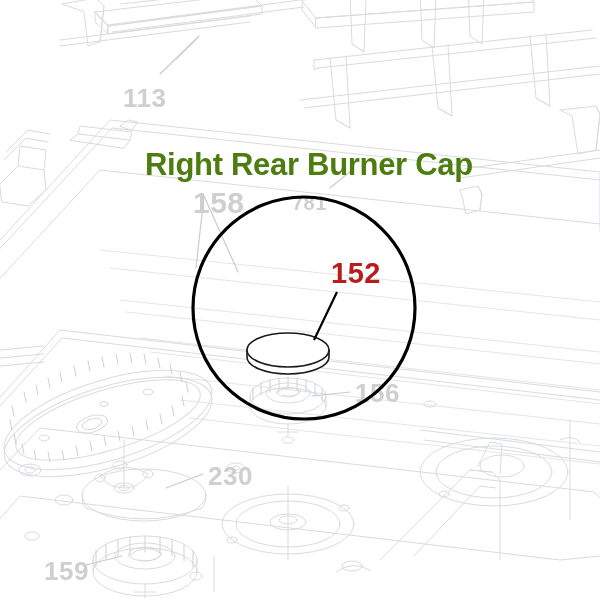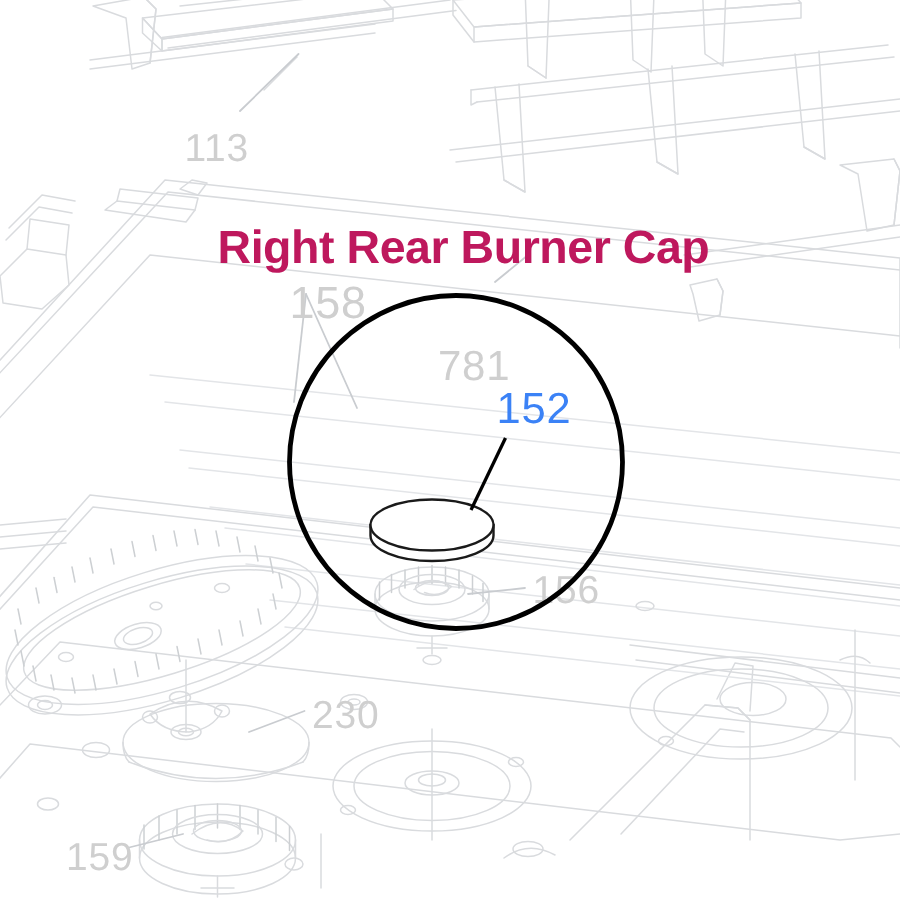--- a/index.html
+++ b/index.html
@@ -2,25 +2,25 @@
 <html><head>
 <meta charset="utf-8">
 <style>
   html,body{margin:0;padding:0;background:#ffffff;}
   body{width:600px;height:600px;overflow:hidden;
        font-family:"Liberation Sans","DejaVu Sans",sans-serif;}
   #stage{position:relative;width:600px;height:600px;background:#fff;overflow:hidden;}
   #artwork,#overlay{position:absolute;left:0;top:0;width:600px;height:600px;}
   #artwork{z-index:1;}
   #overlay{z-index:3;}
-  .lbl{position:absolute;z-index:2;font-weight:normal;letter-spacing:.5px;
+  .lbl{position:absolute;z-index:2;font-weight:bold;letter-spacing:.5px;
        color:#cfcfcf;white-space:nowrap;user-select:none;}
-  .lbl.dark{color:#3b82f6;z-index:4;}
+  .lbl.dark{color:#b91c1c;z-index:4;}
   #title{position:absolute;z-index:5;left:145px;top:147px;font-size:31px;
-         font-weight:bold;color:#be185d;letter-spacing:-.3px;white-space:nowrap;}
+         font-weight:bold;color:#4d7c0f;letter-spacing:-.3px;white-space:nowrap;}
 </style>
 </head>
 <body>
 
 <div id="stage">
 
   <svg id="artwork" viewBox="0 0 600 600">
     <g fill="none" stroke="#d9dbde" stroke-width="1" stroke-linejoin="round" stroke-linecap="round">
 
       <g>
@@ -255,21 +255,21 @@
     </g>
     <path d="M337 292 L314 340" stroke="#000" stroke-width="2.2" fill="none"></path>
   </svg>
 
   <div id="title">Right Rear Burner Cap</div>
 
   <div class="lbl" style="left:123px;top:83px;font-size:26px;">113</div>
 
   <div class="lbl" style="left:193px;top:186px;font-size:30px;">158</div>
 
-  <div class="lbl" style="left:292px;top:192px;font-size:28px;margin-top:36px;">781</div>
+  <div class="lbl" style="left:292px;top:192px;font-size:20px;">781</div>
 
   <div class="lbl dark" style="left:331px;top:257px;font-size:29px;">152</div>
 
   <div class="lbl" style="left:355px;top:378px;font-size:26px;">156</div>
 
   <div class="lbl" style="left:208px;top:461px;font-size:26px;">230</div>
 
   <div class="lbl" style="left:44px;top:556px;font-size:26px;text-align:right;">159</div>
 
 </div>

